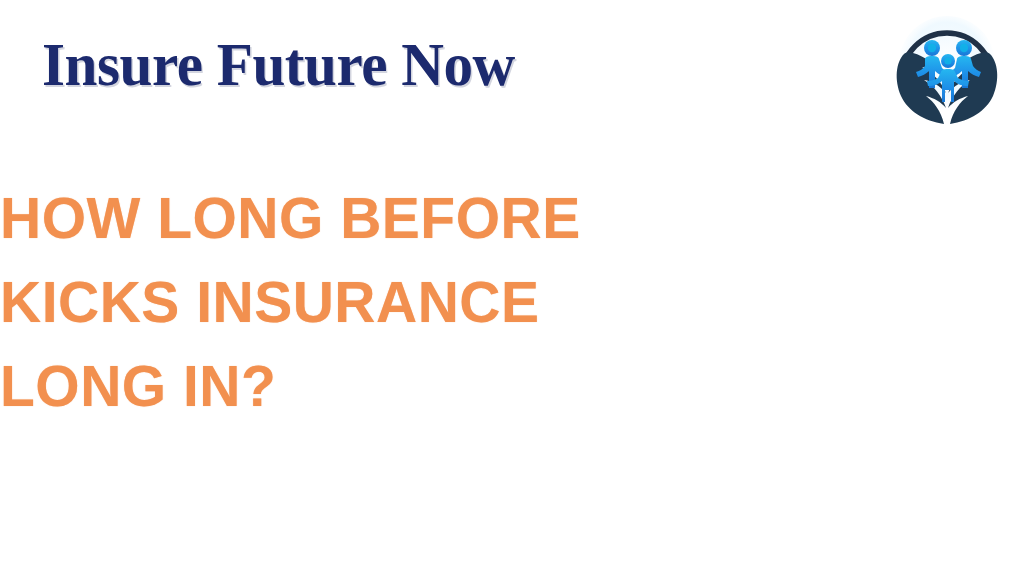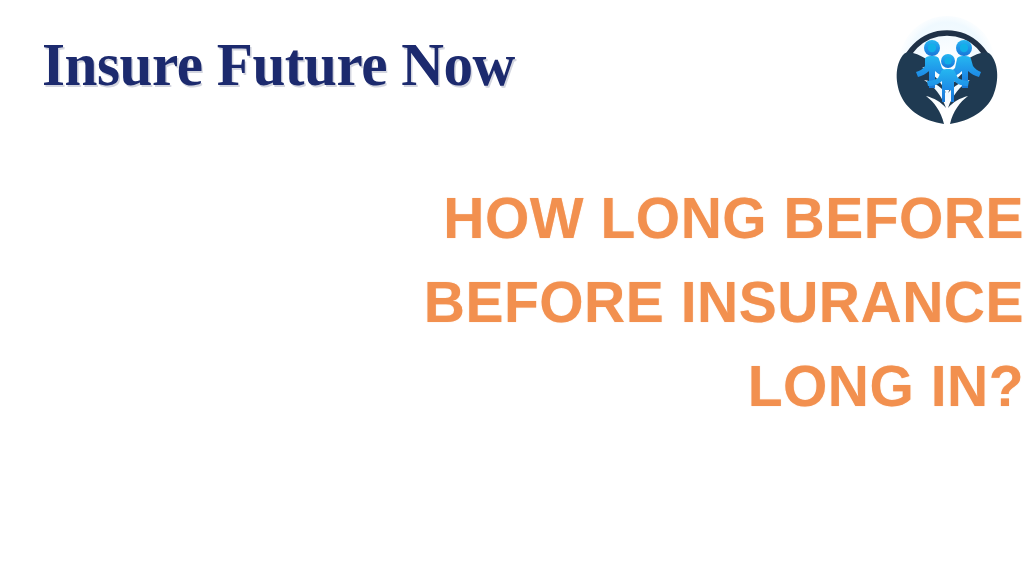--- a/index.html
+++ b/index.html
@@ -60,21 +60,21 @@
     width: 126px;
     height: 122px;
   }
 
   
   .headline {
     position: absolute;
     left: 0;
     top: 176px;
     width: 1024px;
-    text-align: right;
+    text-align: left;
   }
 
   .headline-line {
     font-family: "Liberation Sans", "DejaVu Sans", sans-serif;
     font-weight: bold;
     font-size: 57px;
     line-height: 84px;
     letter-spacing: 0.5px;
     color: #f2904f;
     white-space: nowrap;
@@ -183,17 +183,17 @@
                  L 58 75
                  C 55 78, 50 80, 44 80
                  L 43 75
                  C 47 75, 51 74, 54 72 Z" fill="url(#famGrad)"></path>
       </svg>
     </div>
   </div>
 
   <div class="headline">
     <div class="headline-line">HOW LONG BEFORE</div>
-    <div class="headline-line">BEFORE INSURANCE</div>
+    <div class="headline-line">KICKS INSURANCE</div>
     <div class="headline-line">LONG IN?</div>
   </div>
 
 </div>
 
 </body></html>

